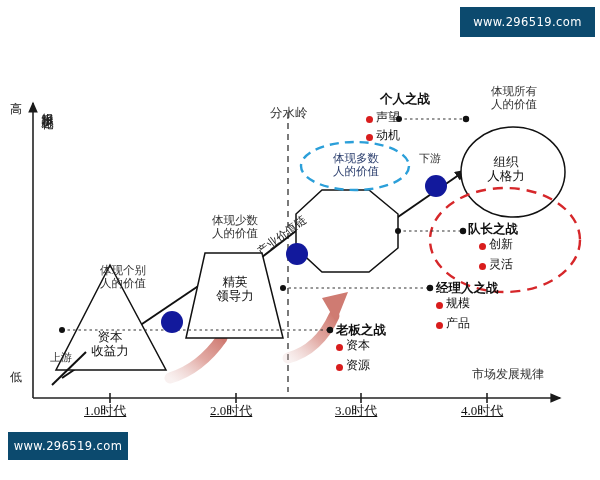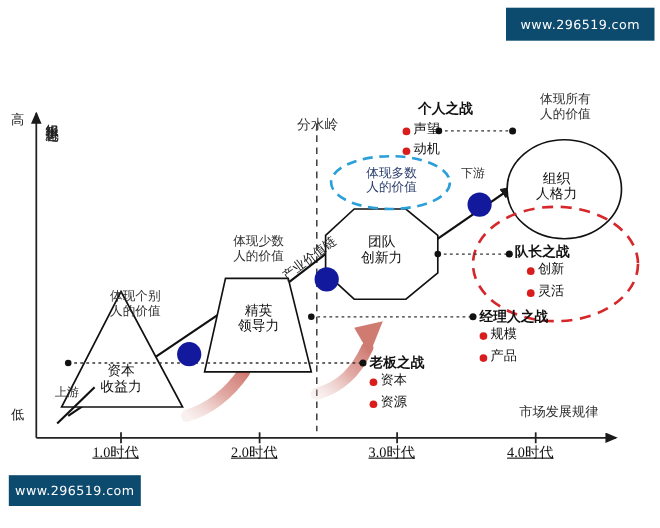--- a/index.html
+++ b/index.html
@@ -192,22 +192,20 @@
   <div class="txt shape-label" style="left:86px; top:330px; width:48px;">资本
 收益力</div>
   <div class="txt note" style="left:83px; top:264px; width:80px;">体现个别
 人的价值</div>
 
   <div class="txt shape-label" style="left:211px; top:275px; width:48px;">精英
 领导力</div>
   <div class="txt note" style="left:195px; top:214px; width:80px;">体现少数
 人的价值</div>
 
-  <div class="txt shape-label" style="left:323px; top:213px; width:48px;">团队
-创新力</div>
   <div class="txt note" style="left:316px; top:152px; width:80px; color:#2c3f6e;">体现多数
 人的价值</div>
 
   <div class="txt shape-label" style="left:482px; top:155px; width:48px;">组织
 人格力</div>
   <div class="txt note" style="left:474px; top:85px; width:80px;">体现所有
 人的价值</div>
 
   <div>
     <div class="txt battle-title" style="left:336px; top:323px;">老板之战</div>

